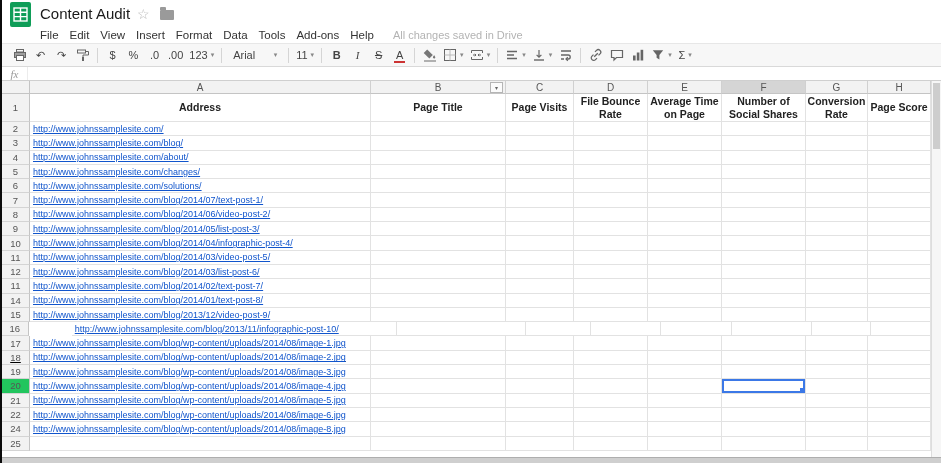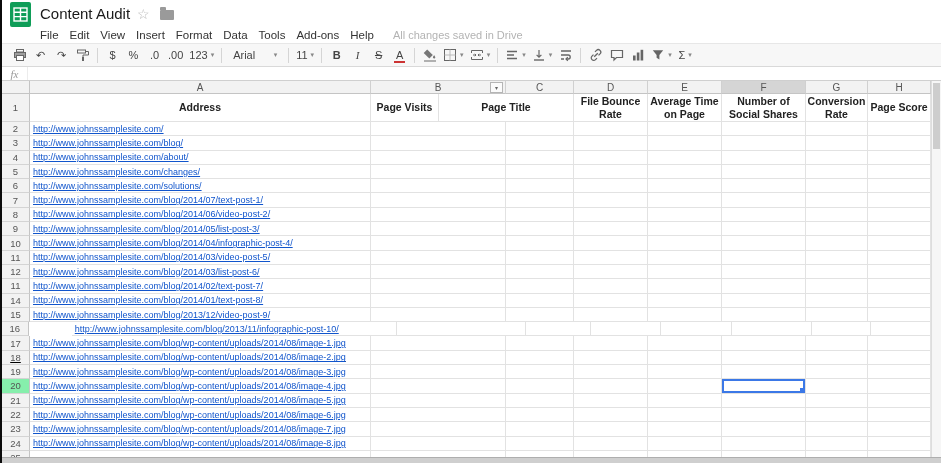--- a/index.html
+++ b/index.html
@@ -49,21 +49,21 @@
   .colhdrs { display:flex; height:13px; }
   .cornercell { width:28px; height:13px; background:#f2f2f2; border-right:1px solid #c4c4c4; border-bottom:1px solid #c4c4c4; }
   .colhdr { height:13px; background:#f2f2f2; border-right:1px solid #d0d0d0; border-bottom:1px solid #c4c4c4;
             font-size:10px; color:#555; display:flex; align-items:center; justify-content:center; position:relative; cursor:default; }
   .colhdr.hl { background:#d5d5d5; }
   .bdrop { position:absolute; right:2px; top:1px; width:13px; height:11px; background:#fbfbfb; border:1px solid #b5b5b5;
            font-size:6px; color:#666; display:flex; align-items:center; justify-content:center; }
   .grow { display:flex; }
   .rowhdr { width:28px; background:#f2f2f2; border-right:1px solid #c4c4c4; border-bottom:1px solid #d4d4d4;
             font-size:9.5px; color:#555; display:flex; align-items:center; justify-content:center; cursor:default; }
-  .rowhdr.hl { background:#86efac; }
+  .rowhdr.hl { background:#22c55e; }
   .cell { border-right:1px solid #e2e2e2; border-bottom:1px solid #e2e2e2; font-size:9px; color:#222;
           overflow:hidden; white-space:nowrap; display:flex; align-items:center; position:relative; cursor:default; }
   .cell.url { color:#1155cc; text-decoration:underline; padding-left:3px; }
   .cell.hcell { font-weight:bold; font-size:10.5px; justify-content:center; text-align:center;
                 white-space:normal; line-height:1.15; }
   .cell.selected { box-shadow: inset 0 0 0 2px #3b78e7; }
   .fillhandle { position:absolute; right:0; bottom:0; width:5px; height:5px; background:#3b78e7; }
 
   .vscroll { width:10px; background:#f6f6f6; border-left:1px solid #ddd; position:relative; }
   .vthumb { position:absolute; top:2px; left:1px; right:1px; height:66px; background:#cdcdcd; }
@@ -227,22 +227,22 @@
           <div class="colhdr" style="width: 62px;">
             <span>G</span>
           </div>
           <div class="colhdr" style="width: 63px;">
             <span>H</span>
           </div>
         </div>
         <div class="grow" style="height: 28px;">
           <div class="rowhdr">1</div>
           <div class="cell hcell" style="width: 341px;">Address</div>
+          <div class="cell hcell" style="width: 135px;">Page Title</div>
           <div class="cell hcell" style="width: 68px;">Page Visits</div>
-          <div class="cell hcell" style="width: 135px;">Page Title</div>
           <div class="cell hcell" style="width: 74px;">File Bounce Rate</div>
           <div class="cell hcell" style="width: 74px;">Average Time on Page</div>
           <div class="cell hcell" style="width: 84px;">Number of Social Shares</div>
           <div class="cell hcell" style="width: 62px;">Conversion Rate</div>
           <div class="cell hcell" style="width: 63px;">Page Score</div>
         </div>
         <div class="grow" style="height: 14.3px;">
           <div class="rowhdr">2</div>
           <div class="cell url" style="width: 341px;">http://www.johnssamplesite.com/</div>
           <div class="cell" style="width: 135px;"></div>
@@ -469,31 +469,20 @@
           <div class="cell url" style="width: 341px;">http://www.johnssamplesite.com/blog/wp-content/uploads/2014/08/image-6.jpg</div>
           <div class="cell" style="width: 135px;"></div>
           <div class="cell" style="width: 68px;"></div>
           <div class="cell" style="width: 74px;"></div>
           <div class="cell" style="width: 74px;"></div>
           <div class="cell" style="width: 84px;"></div>
           <div class="cell" style="width: 62px;"></div>
           <div class="cell" style="width: 63px;"></div>
         </div>
         <div class="grow" style="height: 14.3px;">
-          <div class="rowhdr">23</div>
-          <div class="cell url" style="width: 341px;">http://www.johnssamplesite.com/blog/wp-content/uploads/2014/08/image-7.jpg</div>
-          <div class="cell" style="width: 135px;"></div>
-          <div class="cell" style="width: 68px;"></div>
-          <div class="cell" style="width: 74px;"></div>
-          <div class="cell" style="width: 74px;"></div>
-          <div class="cell" style="width: 84px;"></div>
-          <div class="cell" style="width: 62px;"></div>
-          <div class="cell" style="width: 63px;"></div>
-        </div>
-        <div class="grow" style="height: 14.3px;">
           <div class="rowhdr">24</div>
           <div class="cell url" style="width: 341px;">http://www.johnssamplesite.com/blog/wp-content/uploads/2014/08/image-8.jpg</div>
           <div class="cell" style="width: 135px;"></div>
           <div class="cell" style="width: 68px;"></div>
           <div class="cell" style="width: 74px;"></div>
           <div class="cell" style="width: 74px;"></div>
           <div class="cell" style="width: 84px;"></div>
           <div class="cell" style="width: 62px;"></div>
           <div class="cell" style="width: 63px;"></div>
         </div>

